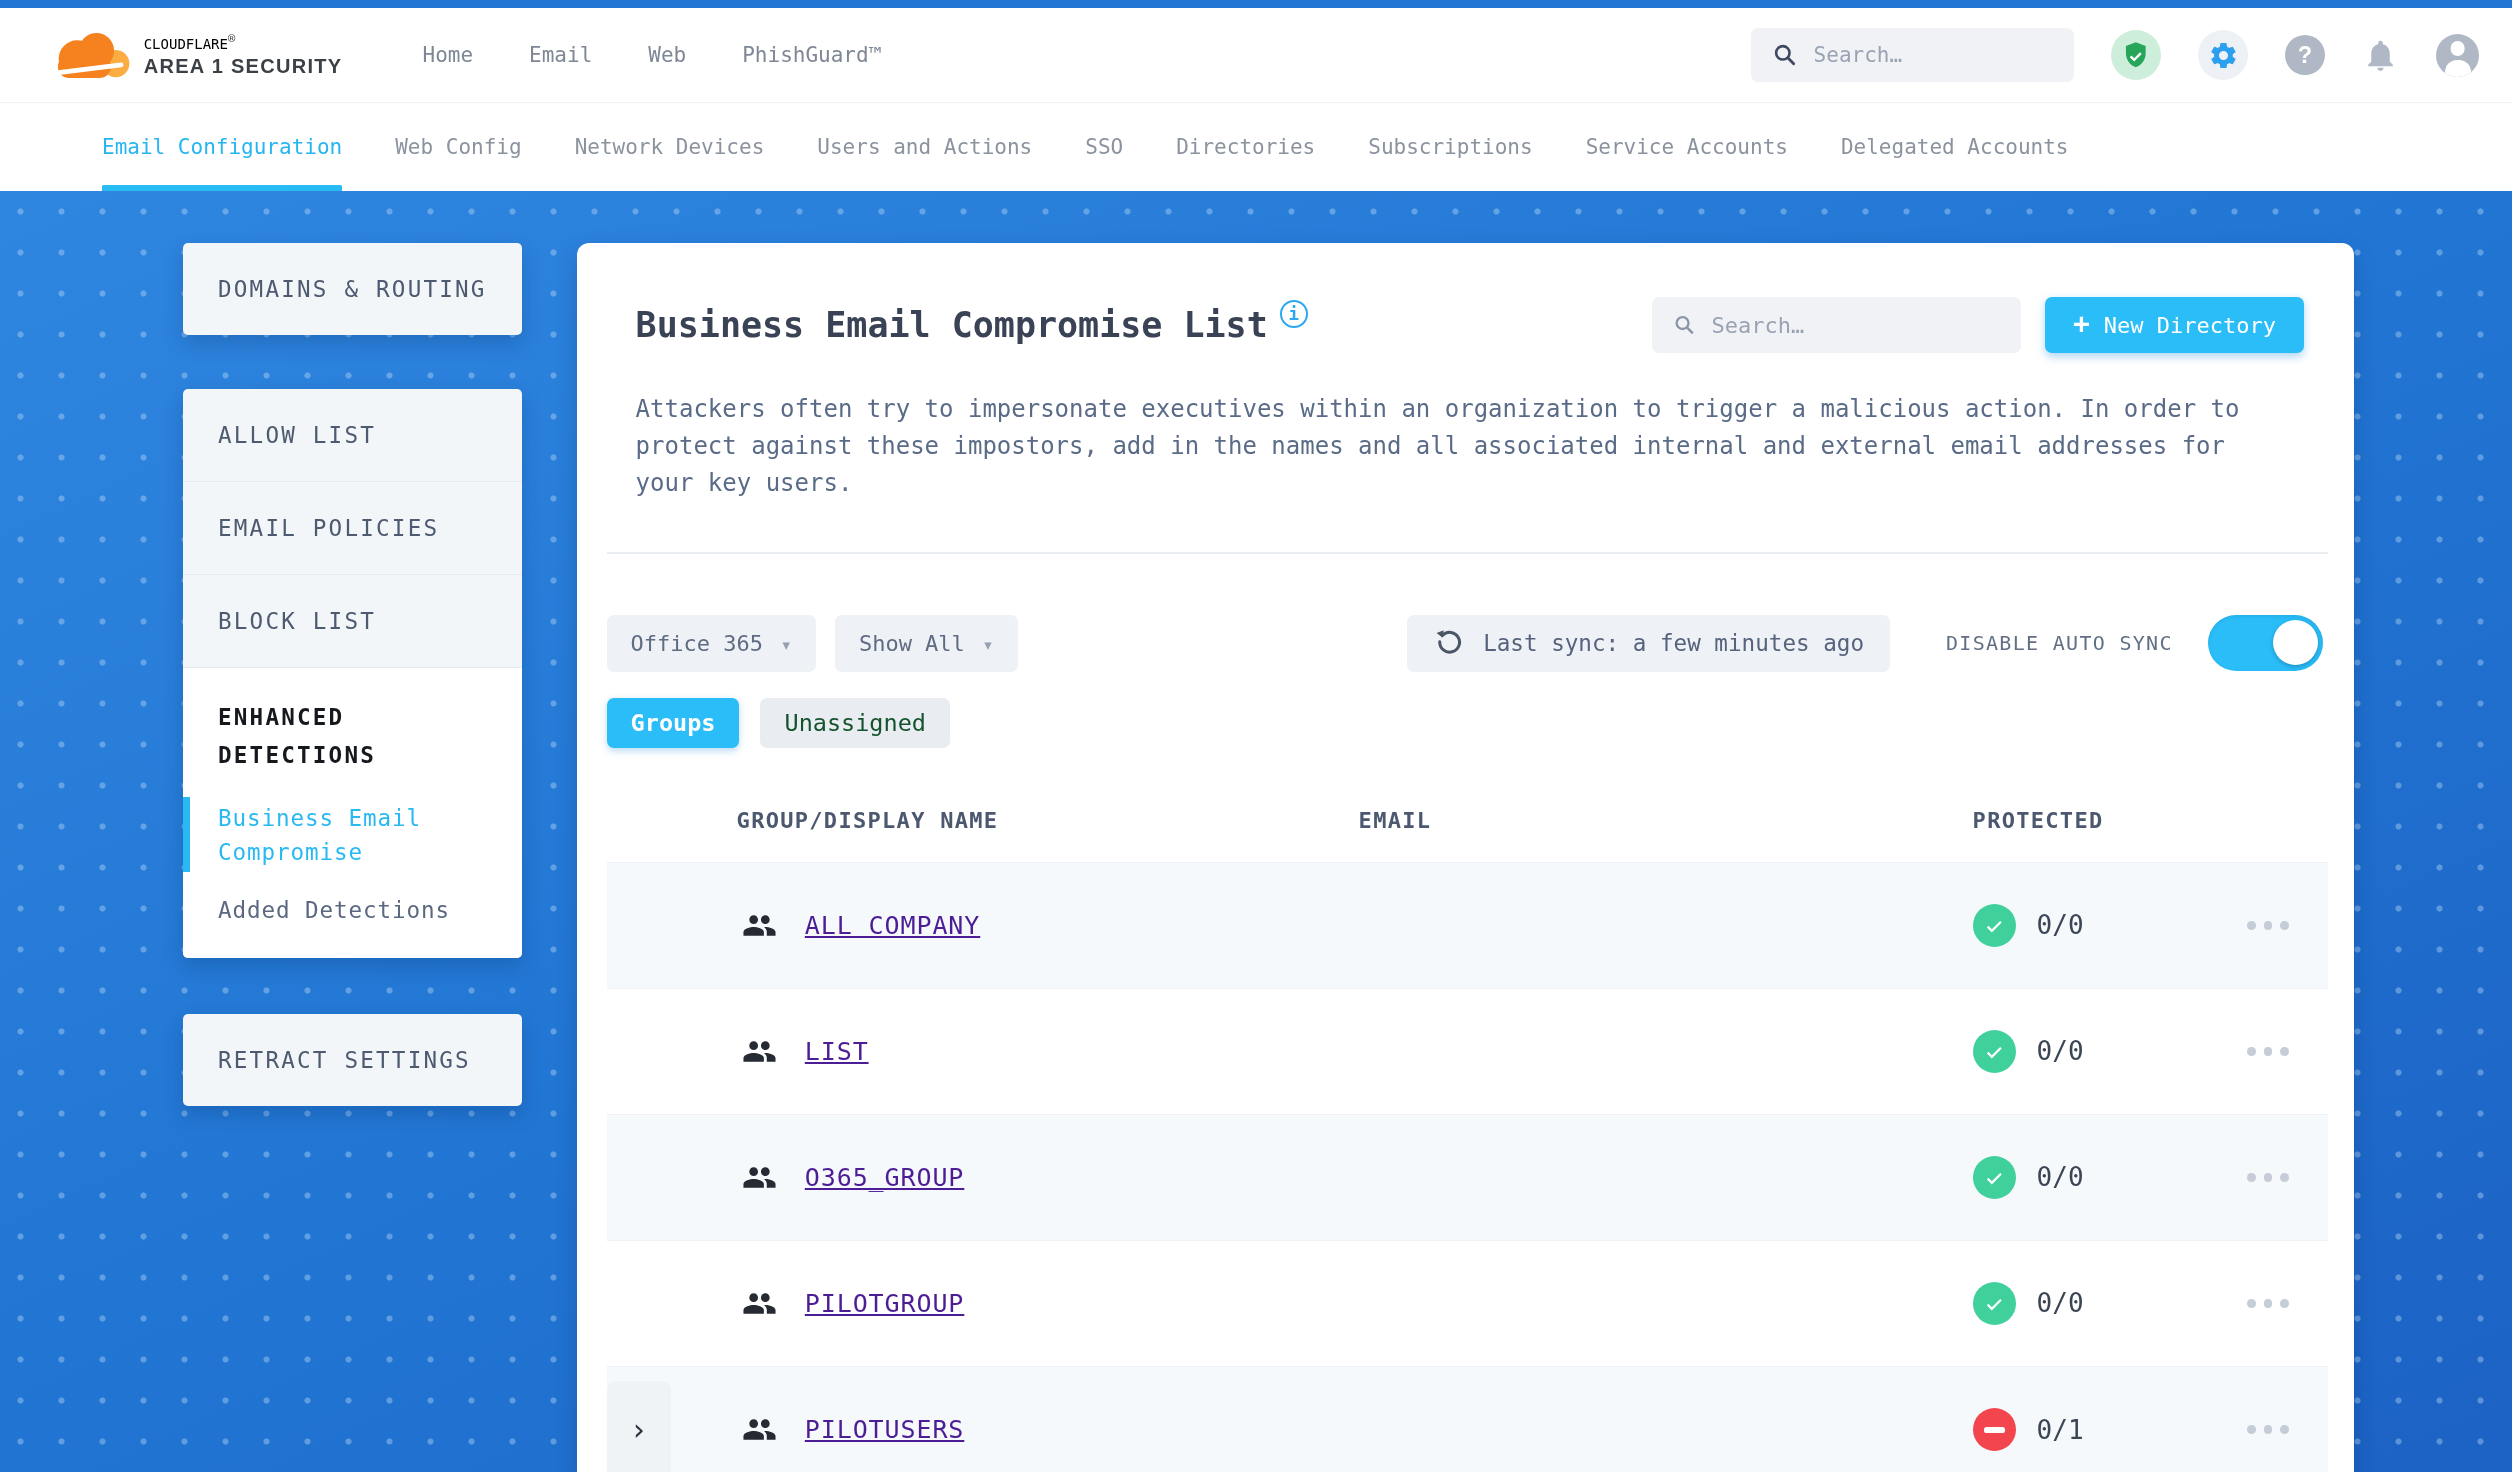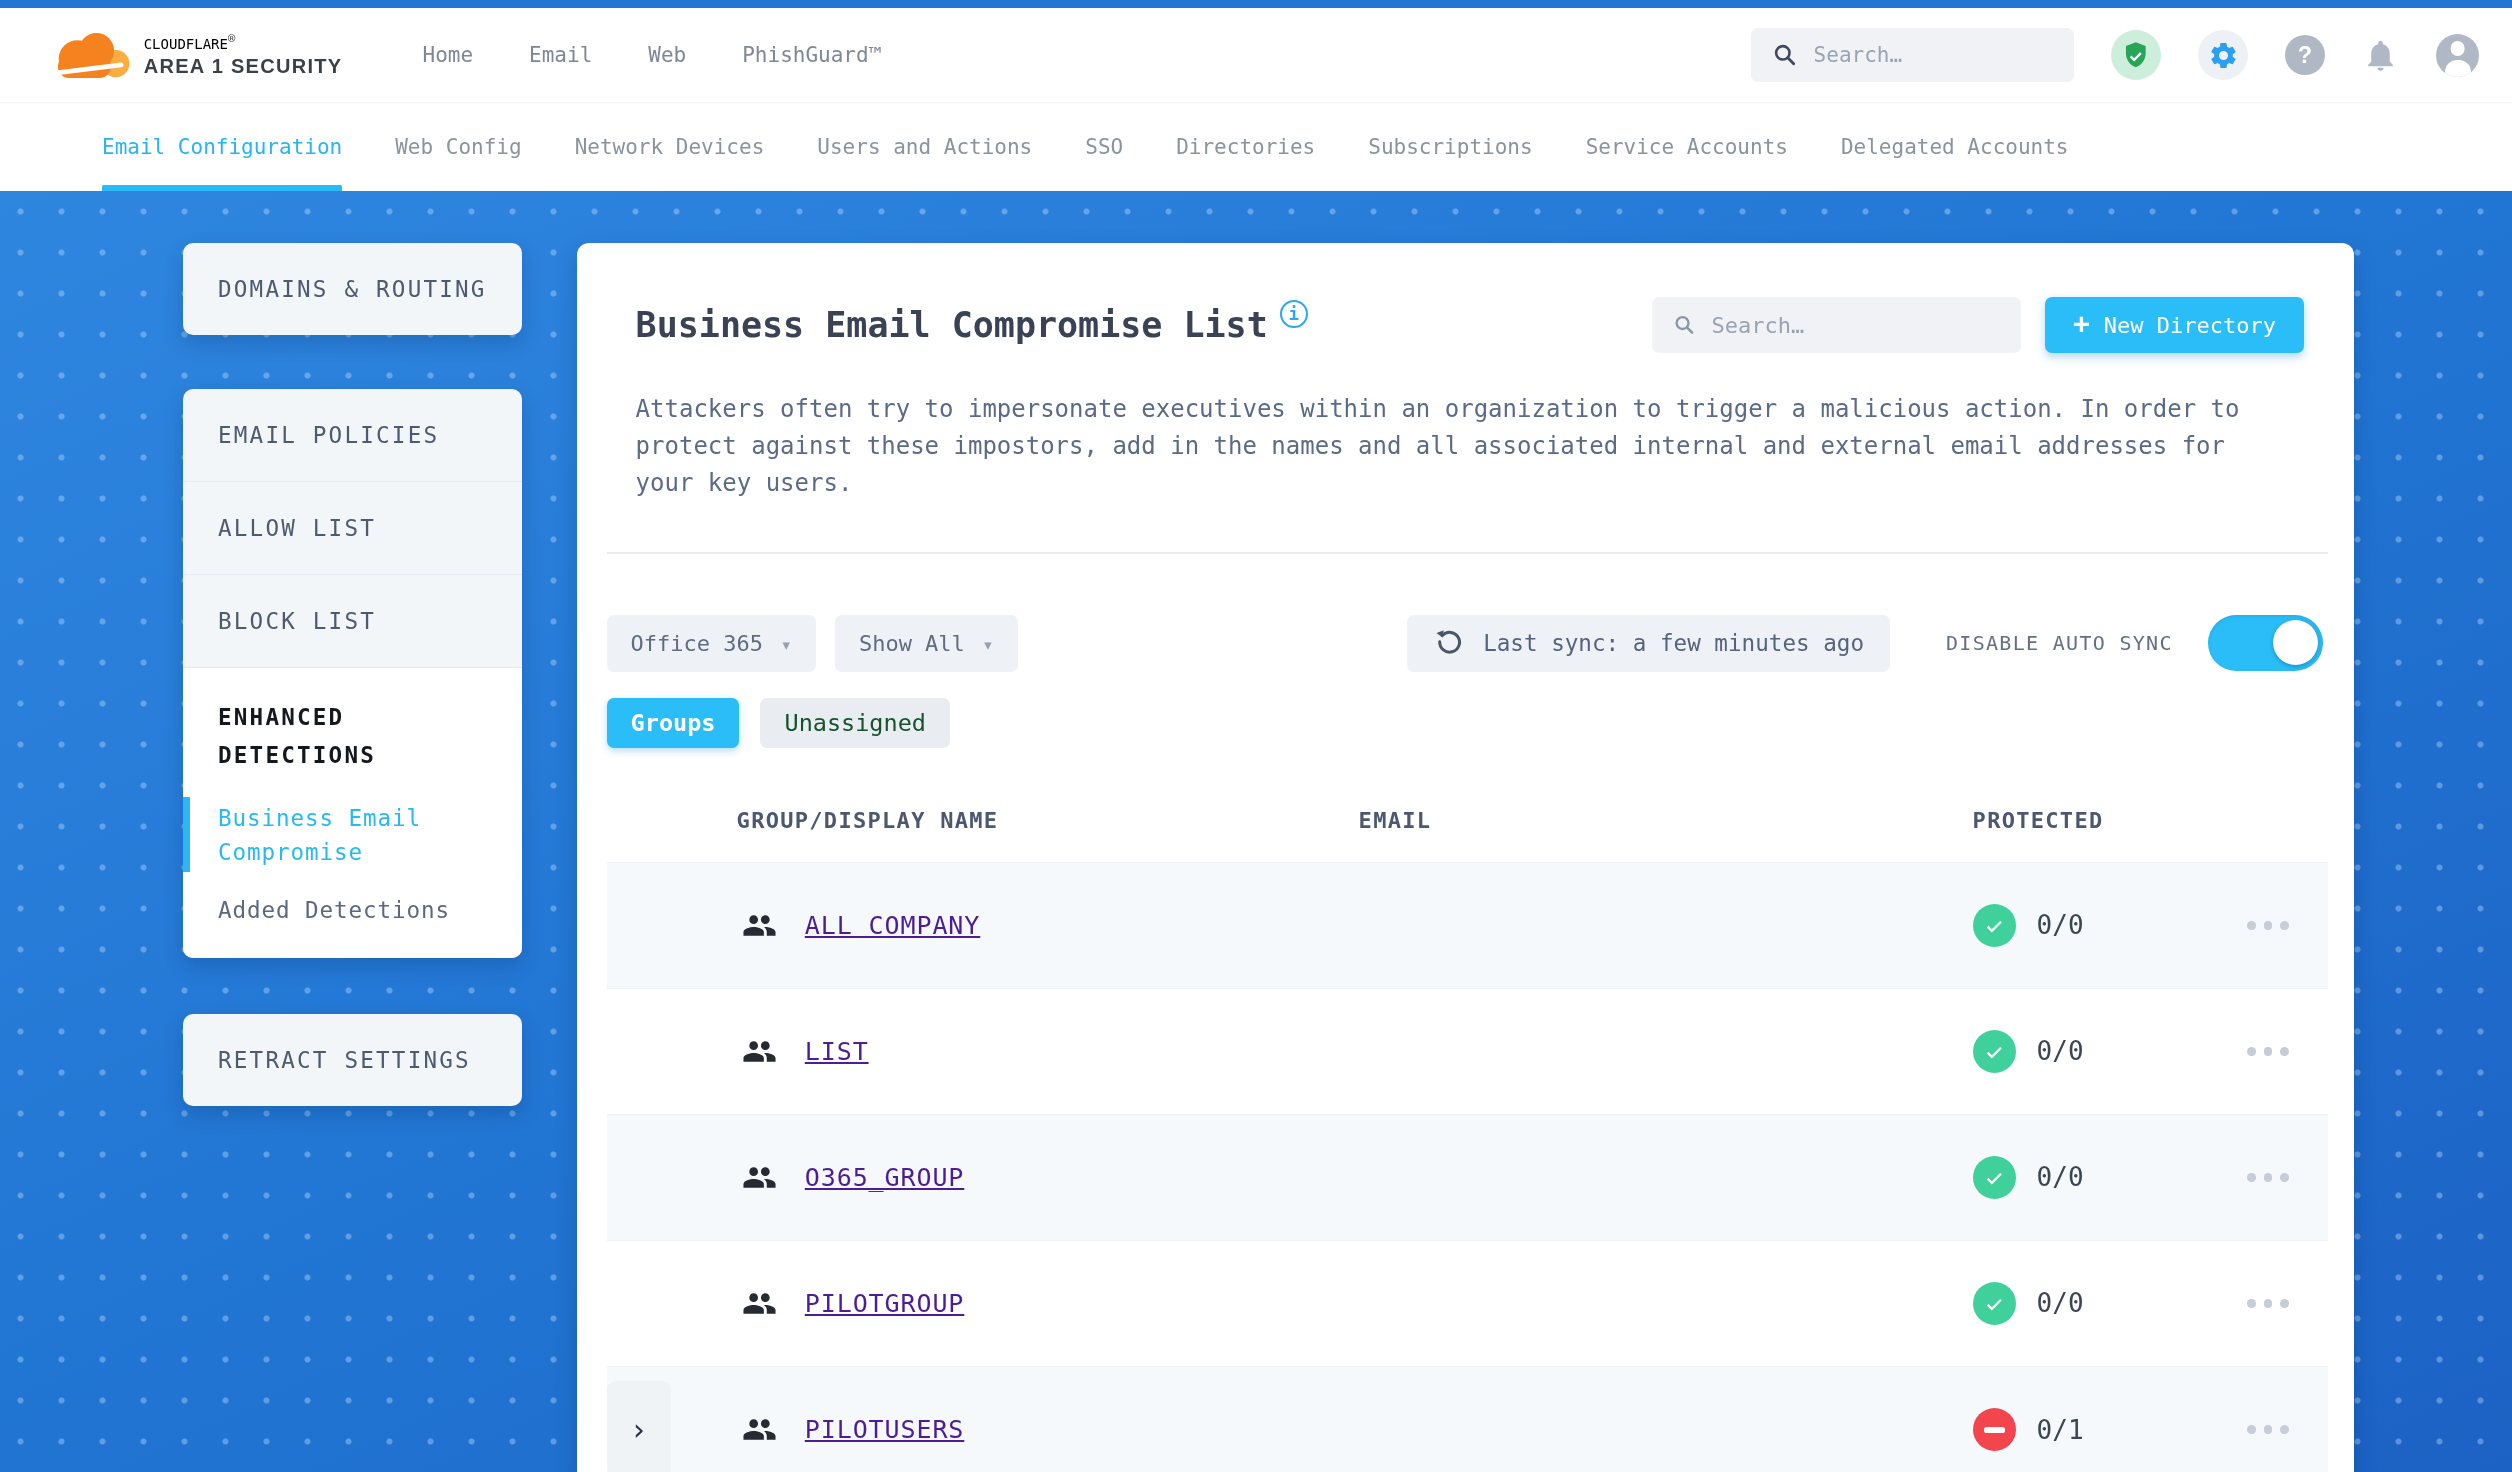--- a/index.html
+++ b/index.html
@@ -84,21 +84,21 @@
     flex:1; overflow:hidden; display:flex; gap:55px;
     padding:52px 0 0 183px;
     background:
       radial-gradient(circle, rgba(198,224,250,0.38) 2.6px, transparent 3.5px) 0 0 / 41px 41px,
       linear-gradient(155deg, #2f86df 0%, #2277d4 45%, #1c62c4 100%);
   }
 
   
   .sidebar { width:339px; flex:none; display:flex; flex-direction:column; }
   .side-card {
-    background:#f2f6f9; border-radius:10px;
+    background:#f2f6f9; border-radius:5px;
     box-shadow:0 8.7px 19px rgba(6,42,94,0.22);
     color:#4d5a70; font-size:22.6px; letter-spacing:2.2px;
   }
   .single-card { padding:33px 35px; cursor:pointer; }
   .list-card { margin-top:54px; padding:0; overflow:hidden; letter-spacing:2.2px; }
   .side-item { padding:33px 35px; border-bottom:1.7px solid #e4eaf1; cursor:pointer; }
   .side-active { background:#ffffff; padding:29.6px 35px 35px; }
   .side-enhanced {
     color:#15181d; font-weight:bold; line-height:38px; cursor:pointer;
   }
@@ -311,22 +311,22 @@
   </nav>
 
   <div class="content">
 
     <aside class="sidebar">
       <div class="side-card single-card">
         <span>DOMAINS &amp; ROUTING</span>
       </div>
 
       <div class="side-card list-card">
+        <div class="side-item">ALLOW LIST</div>
         <div class="side-item">EMAIL POLICIES</div>
-        <div class="side-item">ALLOW LIST</div>
         <div class="side-item">BLOCK LIST</div>
         <div class="side-active">
           <div class="side-enhanced">ENHANCED DETECTIONS</div>
           <div class="side-bec">Business Email Compromise</div>
           <div class="side-added">Added Detections</div>
         </div>
       </div>
 
       <div class="side-card single-card retract-card">
         <span>RETRACT SETTINGS</span>

